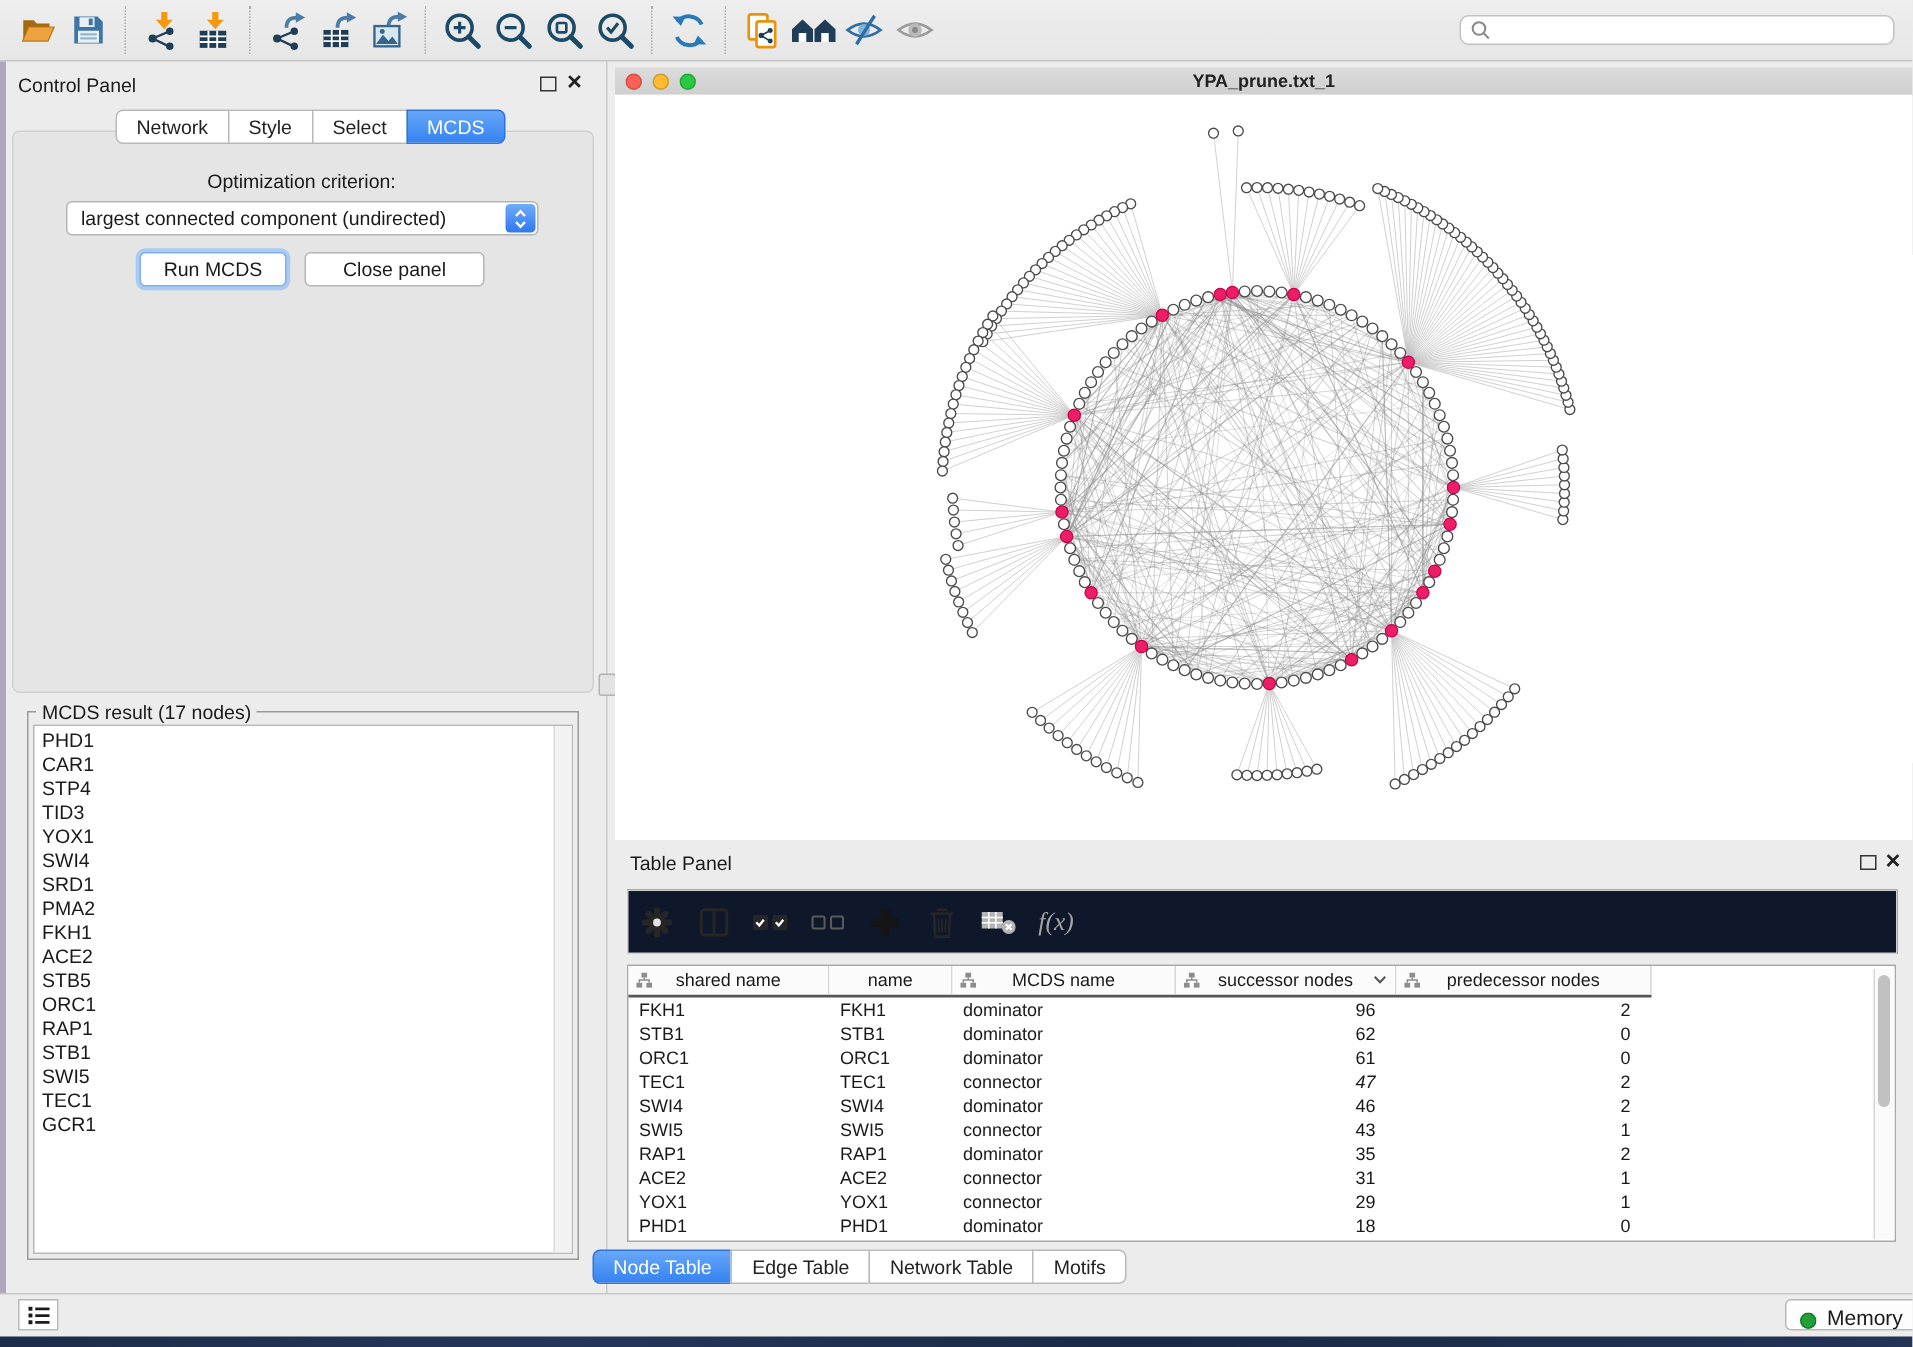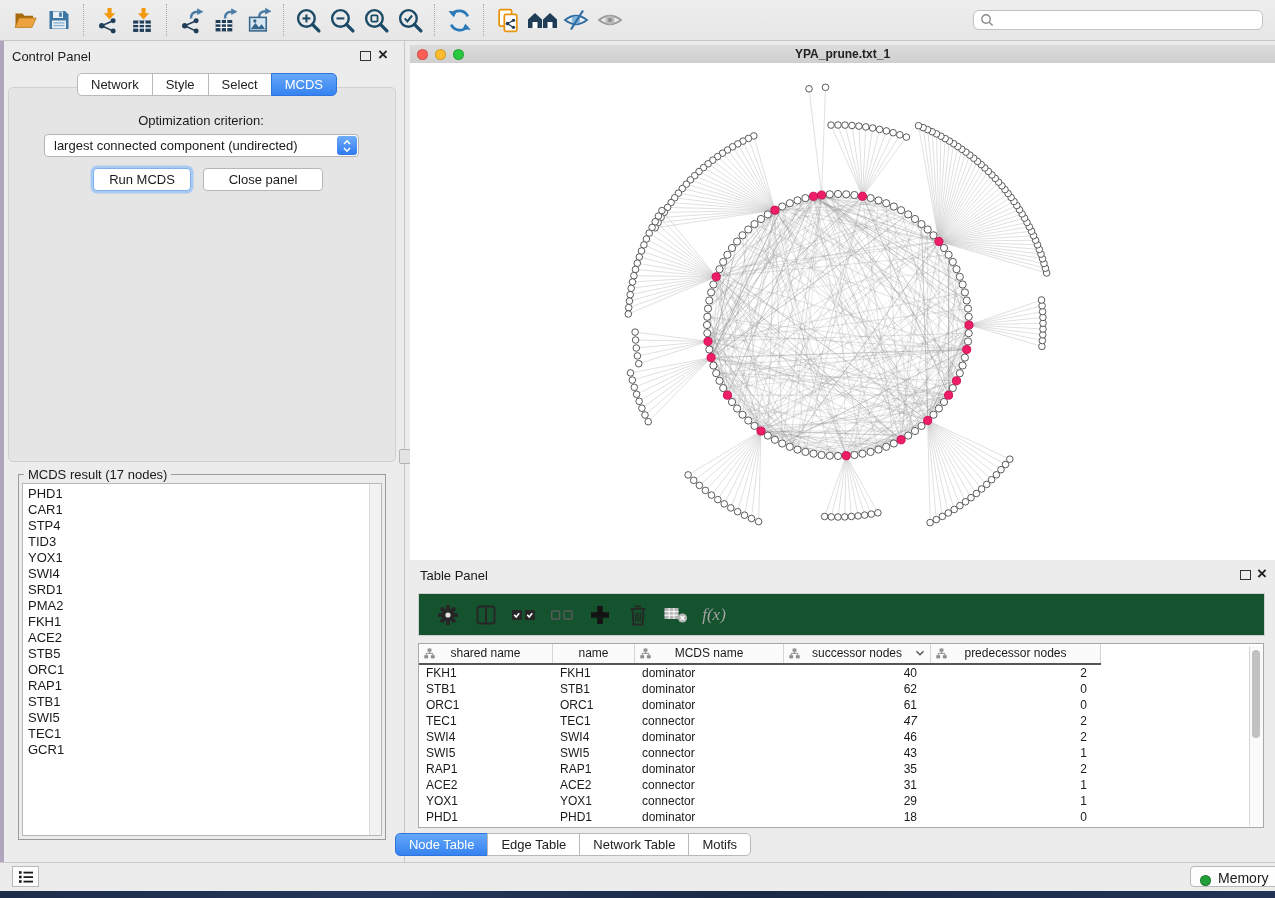--- a/index.html
+++ b/index.html
@@ -51,22 +51,22 @@
   #net-window{left:410px;top:45px;width:865px;height:515px}
   #net-titlebar{position:absolute;left:0;top:0;right:0;height:18px;background:linear-gradient(#dcdcdc,#cfcfcf);
        border-bottom:1px solid #b0b0b0;display:flex;align-items:center}
   .tl{width:11px;height:11px;border-radius:50%;margin-left:7px}
   #net-title{position:absolute;left:0;right:0;text-align:center;font-size:12px;font-weight:600;color:#222}
   #net-canvas{position:absolute;left:0;top:18px;width:865px;height:497px;background:#fff}
   
   #tp-title{left:420px;top:568px;font-size:13px}
   #tp-float{left:1240px;top:570px}
   #tp-close{left:1257px;top:568px}
-  #tp-toolbar{left:418px;top:593px;width:847px;height:43px;background:#14532d;border:1px solid #cfcfcf;
-       display:flex;align-items:center;padding-left:10px;box-sizing:border-box}
+  #tp-toolbar{left:418px;top:593px;width:847px;height:43px;background:#0f172a;border:1px solid #cfcfcf;
+       display:flex;align-items:center;padding-left:0;box-sizing:border-box}
   .tpicon{width:38px;height:30px;display:flex;align-items:center;justify-content:center;flex:0 0 auto}
   .fx{font-family:"Liberation Serif",serif;font-style:italic;font-size:17px;color:#a3a3a3}
   #node-table{left:418px;top:643px;width:846px;height:185px;background:#fff;border:1px solid #a8a8a8;box-sizing:border-box}
   #thead{position:absolute;left:0;top:0;height:19px;display:flex;border-bottom:2px solid #555}
   .hcell{position:relative;height:19px;border-right:1px solid #d6d6d6;background:#fbfbfb;
        font-size:12px;text-align:center;line-height:18px;box-sizing:border-box}
   .hcell .ticon{position:absolute;left:5px;top:4px}
   .hcell .chev{position:absolute;right:5px;top:6px}
   #tbody{position:absolute;left:0;top:21px;right:14px;bottom:0}
   .trow{display:flex;height:16px;line-height:16px;font-size:12px}
@@ -1181,21 +1181,21 @@
           <rect x="0.3" y="7.2" width="3.8" height="3.2" fill="#8d8d8d"></rect>
           <rect x="6.9" y="7.2" width="3.8" height="3.2" fill="#8d8d8d"></rect>
           <path d="M5.5 3.7 v1.6 M2.2 7.2 v-1.9 h6.6 v1.9" stroke="#8d8d8d" fill="none"></path>
         </svg><span>predecessor nodes</span></div>
     </div>
   <div id="tbody">
       <div class="trow">
         <div class="tcell" style="width: 134px;">FKH1</div>
         <div class="tcell" style="width: 82px;">FKH1</div>
         <div class="tcell" style="width: 149px;">dominator</div>
-        <div class="tcell num" style="width: 147px;">40</div>
+        <div class="tcell num" style="width: 147px;">96</div>
         <div class="tcell num" style="width: 170px;">2</div>
       </div>
       <div class="trow">
         <div class="tcell" style="width: 134px;">STB1</div>
         <div class="tcell" style="width: 82px;">STB1</div>
         <div class="tcell" style="width: 149px;">dominator</div>
         <div class="tcell num" style="width: 147px;">62</div>
         <div class="tcell num" style="width: 170px;">0</div>
       </div>
       <div class="trow">

